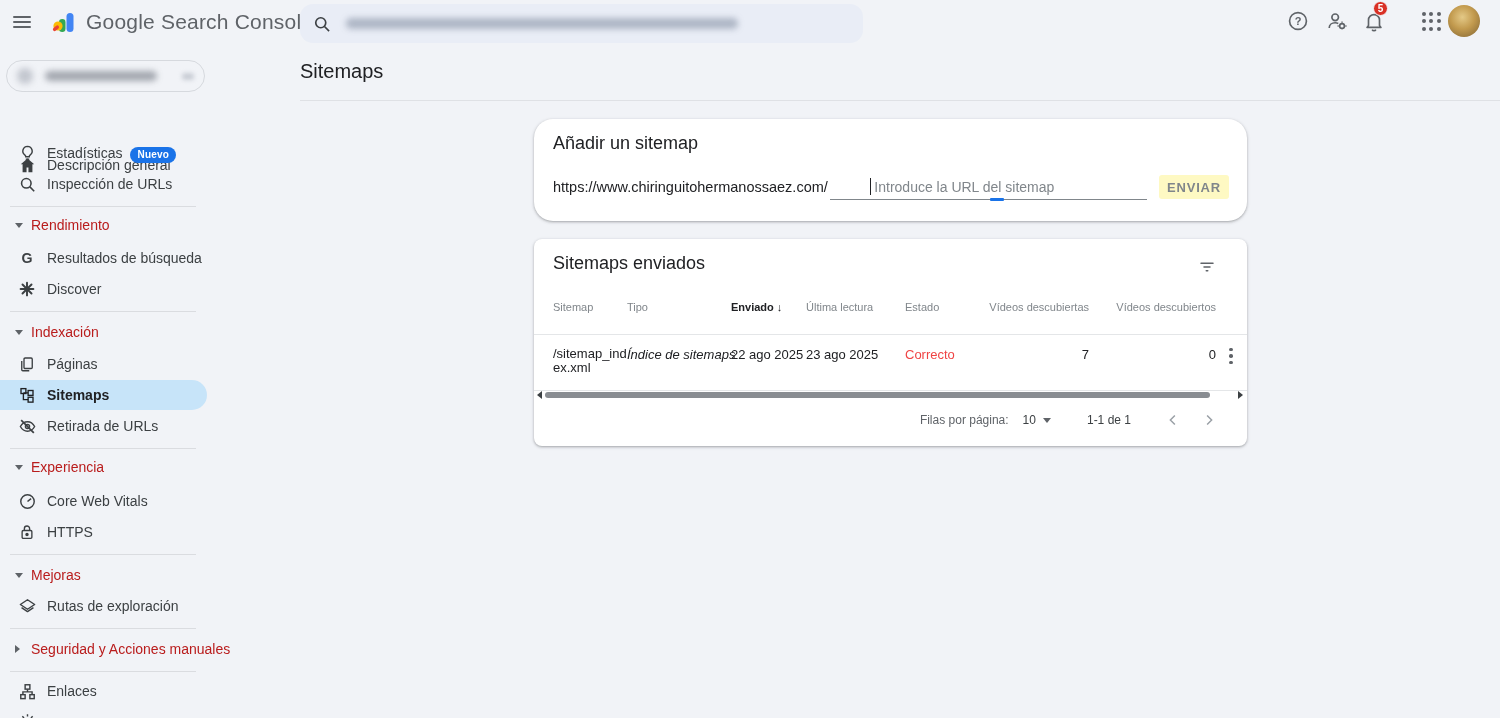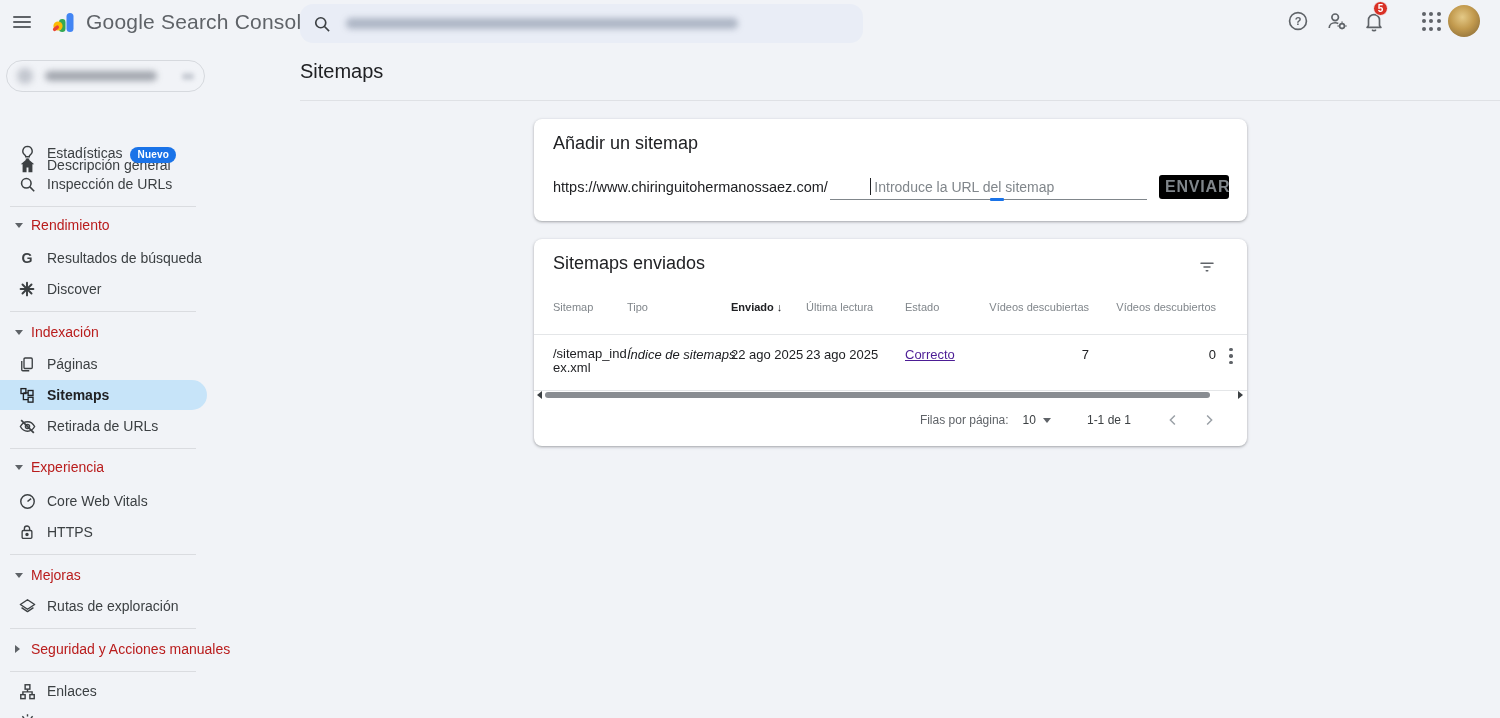--- a/index.html
+++ b/index.html
@@ -51,48 +51,48 @@
   .nav-head .hlabel { position:absolute; left:31px; font-size:14px; color:#b91c1c; white-space:nowrap; }
   .sdivider { left:10px; width:186px; border-top:1px solid #dadce0; }
   .nuevo-badge { margin-left:8px; background:#1a73e8; color:#fff; font-size:10px; font-weight:bold;
     padding:2px 7px 3px; border-radius:9px; letter-spacing:.2px; }
 
   
   .page-title { left:300px; top:60px; font-size:20px; color:#202124; }
   .main-divider { left:300px; width:1200px; top:100px; border-top:1px solid #dfe1e5; }
 
   .card { background:#fff; border-radius:8px; box-shadow:0 1px 2px rgba(60,64,67,.28), 0 1px 3px 1px rgba(60,64,67,.13); }
-  .card1 { left:534px; top:119px; width:713px; height:102px; }
+  .card1 { left:534px; top:119px; width:713px; height:102px;border-radius:19px; }
   .card2 { left:534px; top:239px; width:713px; height:207px; }
   .card-title { position:absolute; left:19px; top:14px; font-size:18px; color:#202124; }
 
   .add-row { position:absolute; left:19px; right:18px; top:52px; height:32px; display:flex; align-items:center; }
   .url-prefix { font-size:14.5px; color:#202124; white-space:nowrap; flex:none; }
   .sitemap-input { position:relative; flex:1 1 auto; height:26px; margin-left:2px; margin-right:12px;
     border-bottom:1px solid #80868b; display:flex; align-items:center; cursor:text;padding-left:40px; }
   .caret { width:1.5px; height:17px; background:#202124; margin-right:3px; flex:none; }
   .placeholder { font-size:14px; color:#80868b; white-space:nowrap; }
   .blue-tick { position:absolute; left:160px; bottom:-2px; width:14px; height:3px; background:#1a73e8; border-radius:1px; }
-  .enviar-btn { flex:none; width:70px; height:24px; background:#000000; border:none; border-radius:3px;
-    font-family:"Liberation Sans",sans-serif; font-size:16px; font-weight:bold; letter-spacing:.8px;
+  .enviar-btn { flex:none; width:70px; height:24px; background:#fef9c3; border:none; border-radius:3px;
+    font-family:"Liberation Sans",sans-serif; font-size:13px; font-weight:bold; letter-spacing:.8px;
     color:#80868b; cursor:pointer; }
 
   .filter-btn { position:absolute; right:28px; top:16px; width:24px; height:24px; cursor:pointer;
     display:flex; align-items:center; justify-content:center; }
 
   .thead-cell { position:absolute; top:62px; font-size:11px; color:#80868b; white-space:nowrap; cursor:pointer; }
   .thead-cell.sorted { color:#202124; font-weight:bold; }
   .num-col { text-align:right; }
   .thead-border { position:absolute; left:0; right:0; top:95px; border-top:1px solid #e4e6e8; }
 
   .trow { position:absolute; left:0; right:0; top:95px; height:56px; cursor:pointer; }
   .trow-border { position:absolute; left:0; right:0; top:151px; border-top:1px solid #e4e6e8; }
   .tcell { position:absolute; top:13px; font-size:13px; color:#202124; white-space:nowrap; }
   .cell-sitemap { width:76px; white-space:normal; word-break:break-all; line-height:14px; }
-  .cell-estado { color:#4c1d95;text-decoration:underline; }
+  .cell-estado { color:#ef4444; }
   .kebab { position:absolute; right:6px; top:10px; width:20px; height:24px; display:flex; flex-direction:column;
     align-items:center; justify-content:center; gap:3px; cursor:pointer; }
   .kebab i { width:3.5px; height:3.5px; border-radius:50%; background:#5f6368; }
 
   .hscroll { position:absolute; left:0; right:0; top:152px; height:8px; }
   .hs-thumb { position:absolute; left:11px; width:665px; top:1px; height:6px; background:#898d92; border-radius:3px; cursor:grab; }
   .hs-arrow { position:absolute; top:0; width:0; height:0; cursor:pointer; }
   .hs-left { left:3px; border-top:4px solid transparent; border-bottom:4px solid transparent; border-right:5px solid #3c4043; }
   .hs-right { right:4px; border-top:4px solid transparent; border-bottom:4px solid transparent; border-left:5px solid #3c4043; }
 

